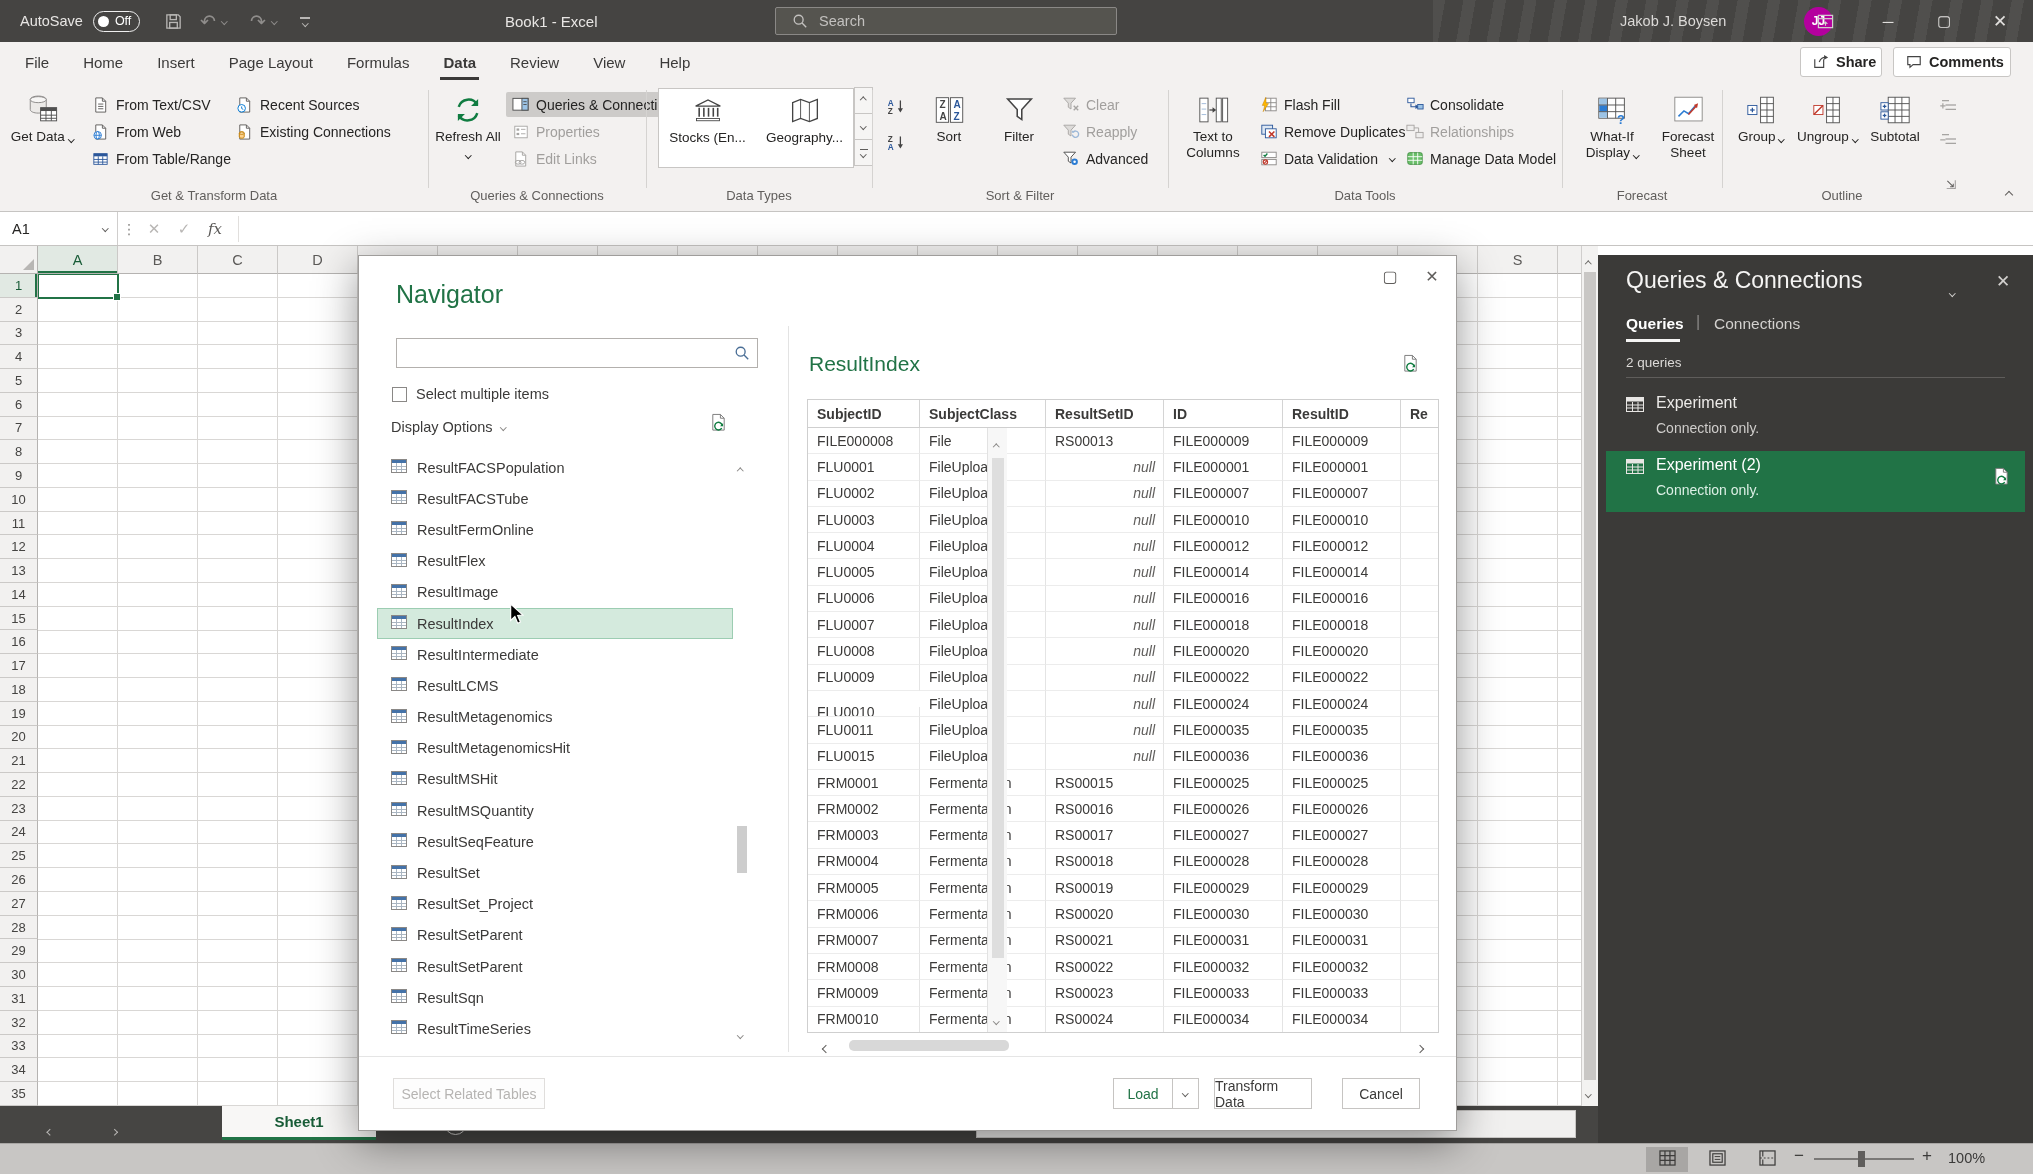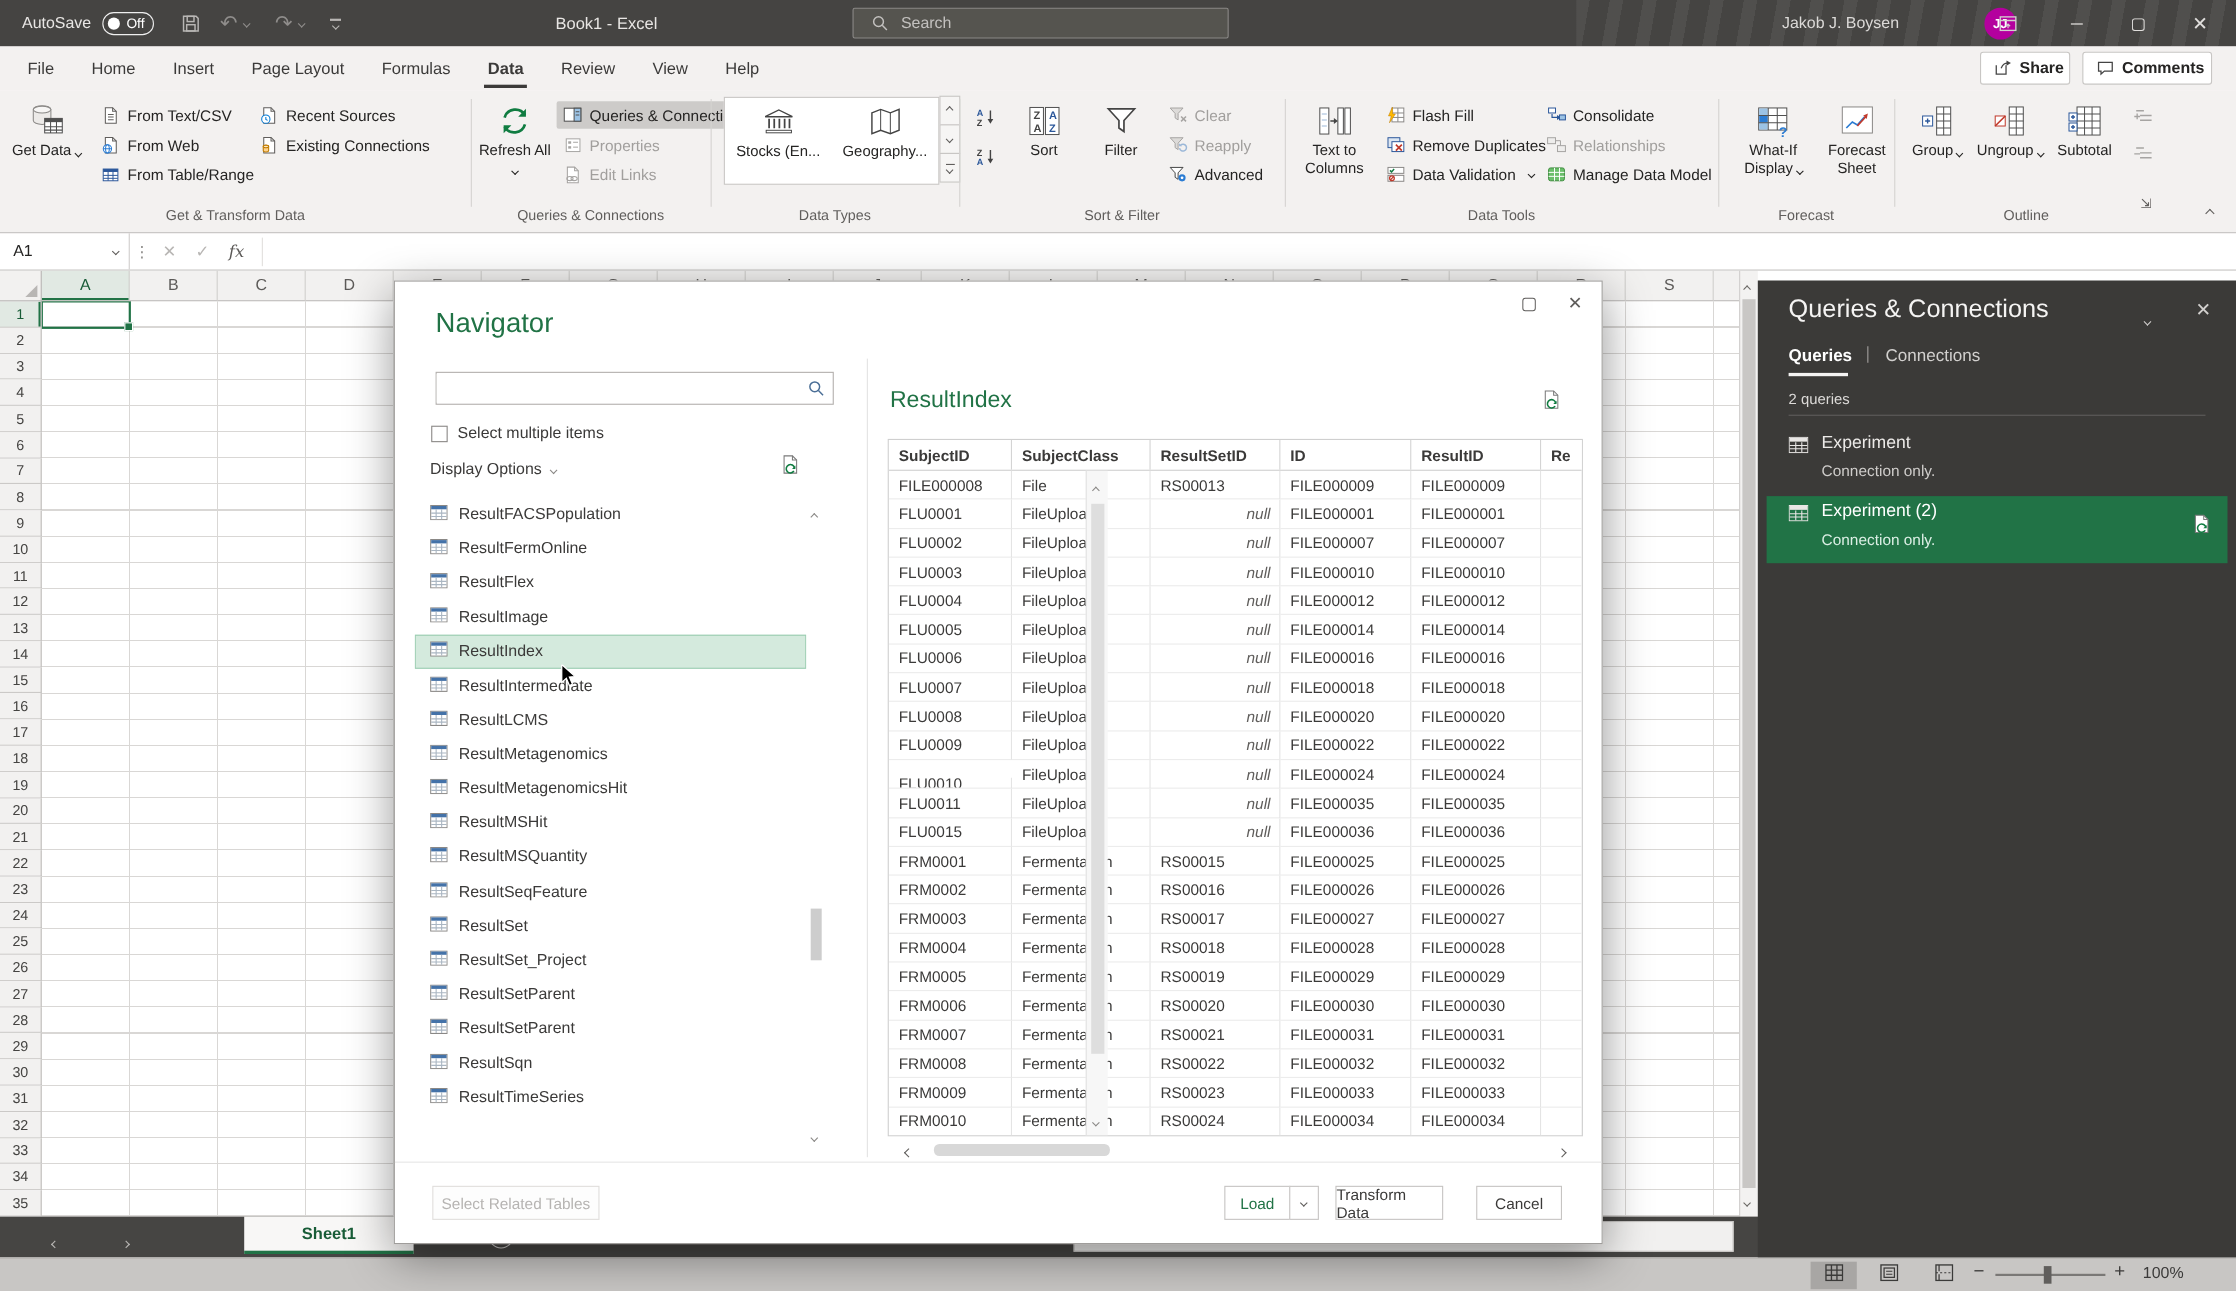--- a/index.html
+++ b/index.html
@@ -791,20 +791,31 @@
         </div>
         <div class="nitem">
           <span><svg width="16" height="14" viewBox="0 0 16 14">
               <rect x="0.5" y="0.5" width="15" height="13" fill="#fff" stroke="#8a8886"></rect>
               <rect x="1" y="1" width="14" height="3" fill="#4472a8"></rect>
               <line x1="5.5" y1="4" x2="5.5" y2="13" stroke="#aab6c2"></line>
               <line x1="10.5" y1="4" x2="10.5" y2="13" stroke="#aab6c2"></line>
               <line x1="1" y1="7.5" x2="15" y2="7.5" stroke="#aab6c2"></line>
               <line x1="1" y1="10.5" x2="15" y2="10.5" stroke="#aab6c2"></line>
             </svg></span>
+          <span>ResultFACSTube</span>
+        </div>
+        <div class="nitem">
+          <span><svg width="16" height="14" viewBox="0 0 16 14">
+              <rect x="0.5" y="0.5" width="15" height="13" fill="#fff" stroke="#8a8886"></rect>
+              <rect x="1" y="1" width="14" height="3" fill="#4472a8"></rect>
+              <line x1="5.5" y1="4" x2="5.5" y2="13" stroke="#aab6c2"></line>
+              <line x1="10.5" y1="4" x2="10.5" y2="13" stroke="#aab6c2"></line>
+              <line x1="1" y1="7.5" x2="15" y2="7.5" stroke="#aab6c2"></line>
+              <line x1="1" y1="10.5" x2="15" y2="10.5" stroke="#aab6c2"></line>
+            </svg></span>
           <span>ResultFermOnline</span>
         </div>
         <div class="nitem">
           <span><svg width="16" height="14" viewBox="0 0 16 14">
               <rect x="0.5" y="0.5" width="15" height="13" fill="#fff" stroke="#8a8886"></rect>
               <rect x="1" y="1" width="14" height="3" fill="#4472a8"></rect>
               <line x1="5.5" y1="4" x2="5.5" y2="13" stroke="#aab6c2"></line>
               <line x1="10.5" y1="4" x2="10.5" y2="13" stroke="#aab6c2"></line>
               <line x1="1" y1="7.5" x2="15" y2="7.5" stroke="#aab6c2"></line>
               <line x1="1" y1="10.5" x2="15" y2="10.5" stroke="#aab6c2"></line>

